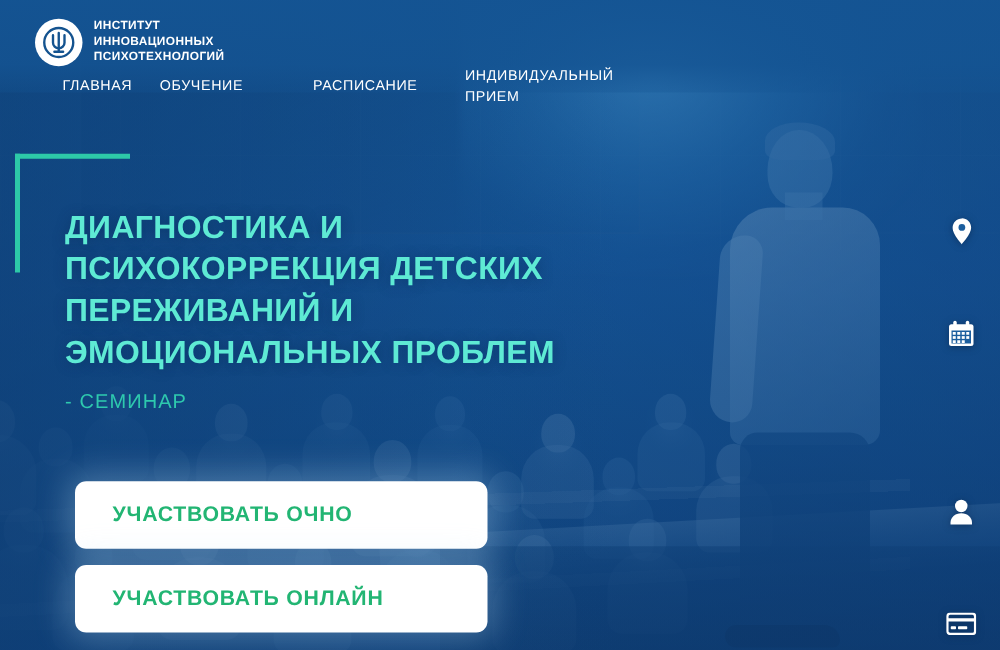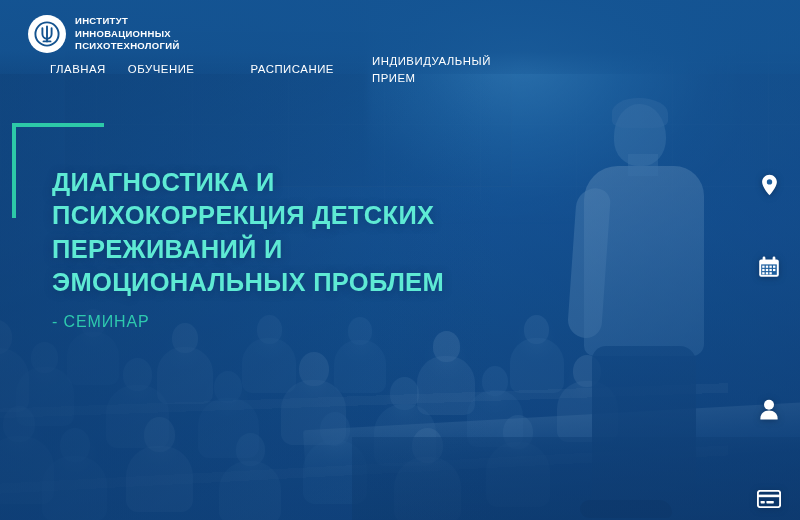--- a/index.html
+++ b/index.html
@@ -422,20 +422,24 @@
   <section class="hero">
     <div class="corner-bracket"></div>
 
     <h1 class="hero-title">ДИАГНОСТИКА И
 ПСИХОКОРРЕКЦИЯ ДЕТСКИХ
 ПЕРЕЖИВАНИЙ И
 ЭМОЦИОНАЛЬНЫХ ПРОБЛЕМ</h1>
 
     <div class="hero-sub">- СЕМИНАР</div>
 
+    <div class="cta-wrap">
+      <button class="cta">УЧАСТВОВАТЬ ОЧНО</button>
+      <button class="cta wide">УЧАСТВОВАТЬ ОНЛАЙН</button>
+    </div>
   </section>
 
   <aside class="icon-rail">
 
     <button class="rail-btn">
       <span>
         <svg width="17" height="22" viewBox="0 0 17 22" aria-hidden="true">
           <path d="M8.5 0.7C4.4 0.7 1.1 4 1.1 8.1c0 5.4 7.4 13.2 7.4 13.2s7.4-7.8 7.4-13.2c0-4.1-3.3-7.4-7.4-7.4z" fill="#ffffff"></path>
           <circle cx="8.5" cy="7.9" r="2.7" fill="#1c5e9e"></circle>
         </svg>

